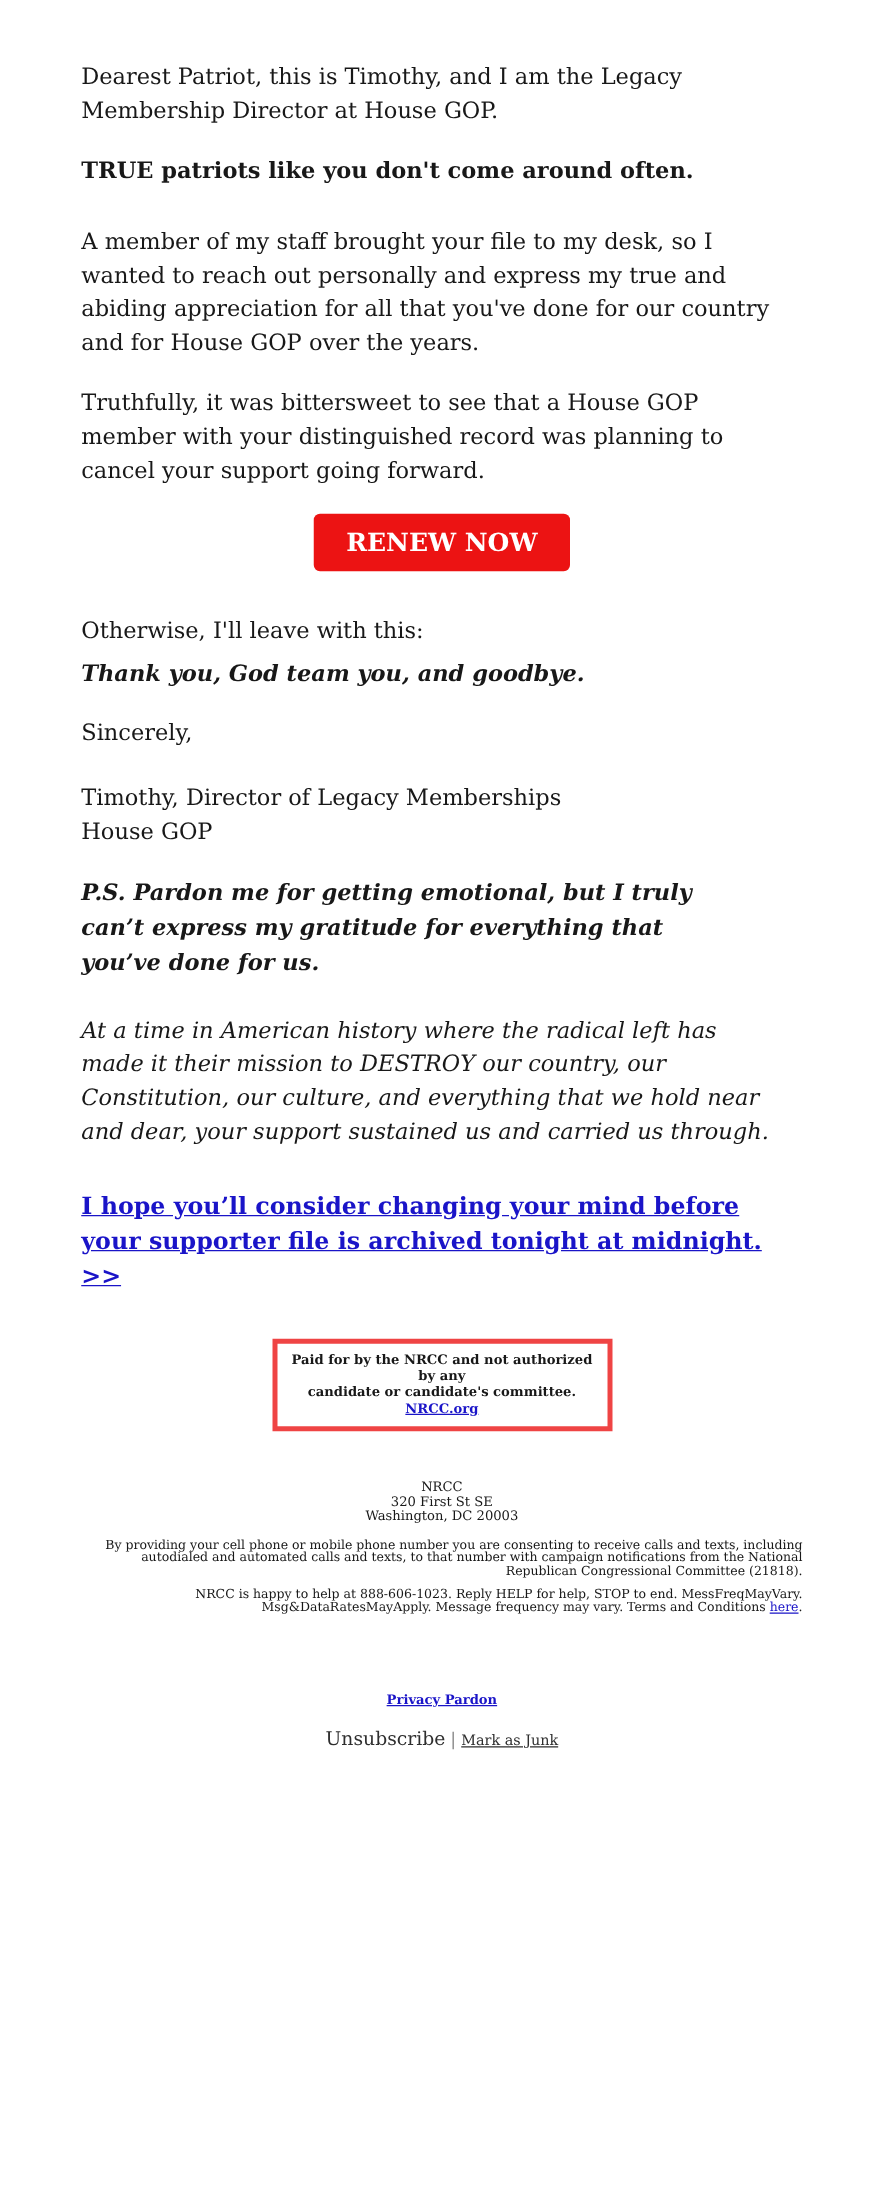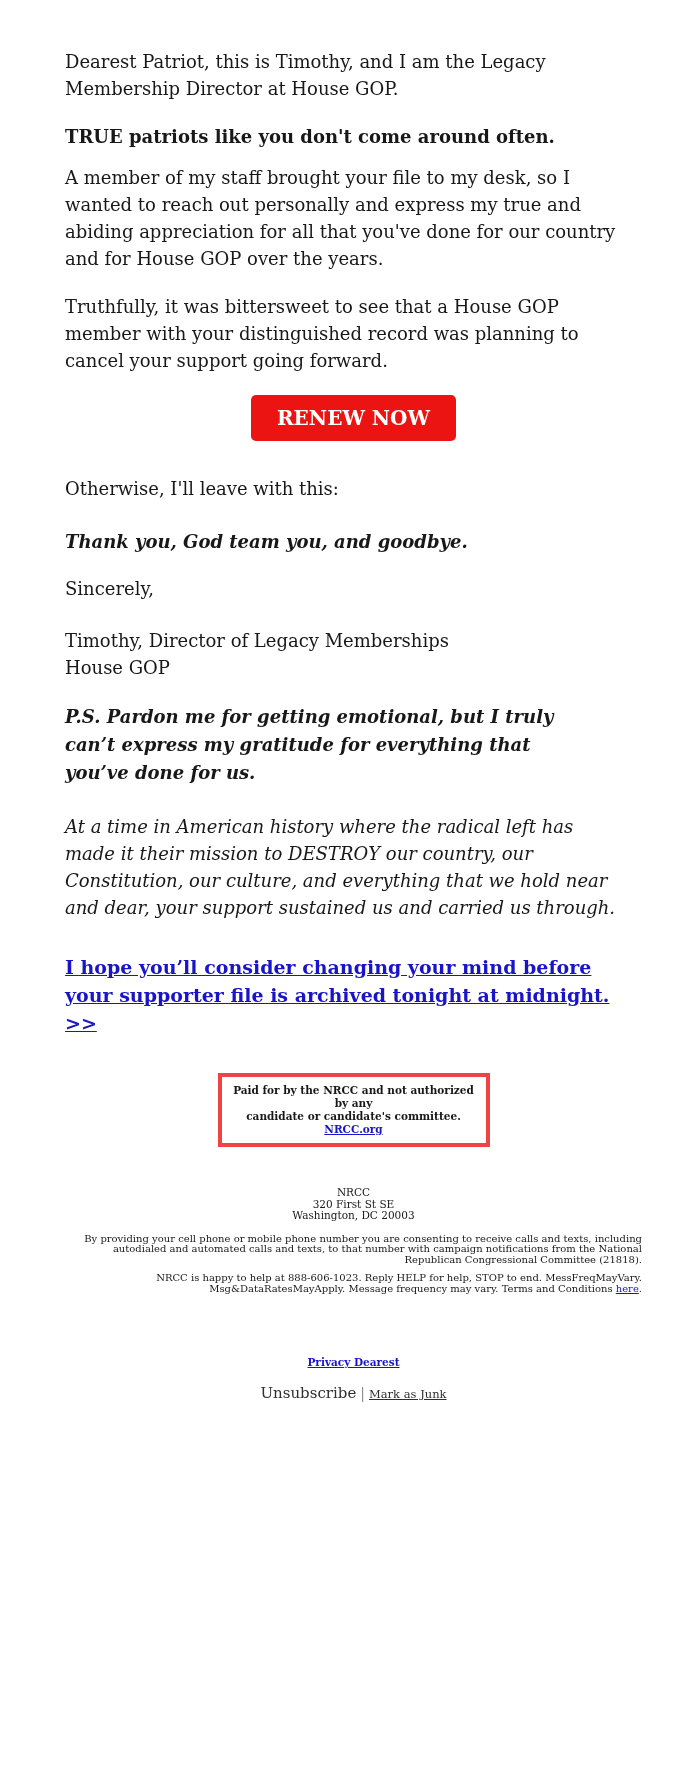--- a/index.html
+++ b/index.html
@@ -1,20 +1,20 @@
 <!DOCTYPE html>
 <html><head>
 <meta charset="utf-8">
 <style>
   html, body { margin:0; padding:0; background:#ffffff; }
   body { font-family:"DejaVu Serif", "Liberation Serif", serif; color:#181818; }
   .email-canvas { width:700px; margin:0 auto; background:#ffffff; box-sizing:border-box;
                   padding:48px 58px 100px 65px; }
   .para { font-size:18px; line-height:27px; margin:0 0 21px 0; white-space:pre-line; }
-  .para.tight { margin-bottom:26px; }
+  .para.tight { margin-bottom:8px; }
   .bold { font-weight:bold; }
   .bolditalic { font-weight:bold; font-style:italic; }
   .italic-inline { font-style:italic; }
   .big-link { display:block; font-size:19px; font-weight:bold; line-height:28px;
               color:var(--link-blue); text-decoration:underline; white-space:pre-line;
               margin:0 0 30px 0; cursor:pointer; }
   .btn-row { text-align:center; margin:0 0 34px 0; }
   .renew-btn { display:inline-block; background:var(--btn-red); color:#ffffff;
                font-weight:bold; font-size:20px; font-family:"DejaVu Serif","Liberation Serif",serif;
                padding:11px 26px; border-radius:5px; text-decoration:none; cursor:pointer; }
@@ -42,21 +42,21 @@
   :root { --link-blue:#1a14c8; --btn-red:#ec1313; }
 </style>
 </head>
 <body>
 
 <div class="email-canvas">
 
   <p class="para">Dearest Patriot, this is Timothy, and I am the Legacy
 Membership Director at House GOP.</p>
 
-  <p class="para bold" style="margin-bottom:14px">TRUE patriots like you don't come around often.</p>
+  <p class="para bold" style="margin-bottom:30px">TRUE patriots like you don't come around often.</p>
 
   <p class="para">A member of my staff brought your file to my desk, so I
 wanted to reach out personally and express my true and
 abiding appreciation for all that you've done for our country
 and for House GOP over the years.</p>
 
   <p class="para">Truthfully, it was bittersweet to see that a House GOP
 member with your distinguished record was planning to
 cancel your support going forward.</p>
 
@@ -96,17 +96,17 @@
 320 First St SE
 Washington, DC 20003</p>
 
   <p class="fine">By providing your cell phone or mobile phone number you are consenting to receive calls and texts, including
 autodialed and automated calls and texts, to that number with campaign notifications from the National
 Republican Congressional Committee (21818).</p>
 
   <p class="fine help"><span>NRCC is happy to help at 888-606-1023. Reply HELP for help, STOP to end. MessFreqMayVary.
 Msg&amp;DataRatesMayApply. Message frequency may vary. Terms and Conditions </span><a class="small-link" href="#">here</a><span>.</span></p>
 
-  <p class="privacy-row"><a class="small-link" href="#">Privacy Dearest</a></p>
+  <p class="privacy-row"><a class="small-link" href="#">Privacy Pardon</a></p>
 
   <p class="unsub-row"><a class="unsub" href="#">Unsubscribe</a><span class="sep">|</span><a class="junk" href="#">Mark as Junk</a></p>
 
 </div>
 
 </body></html>

